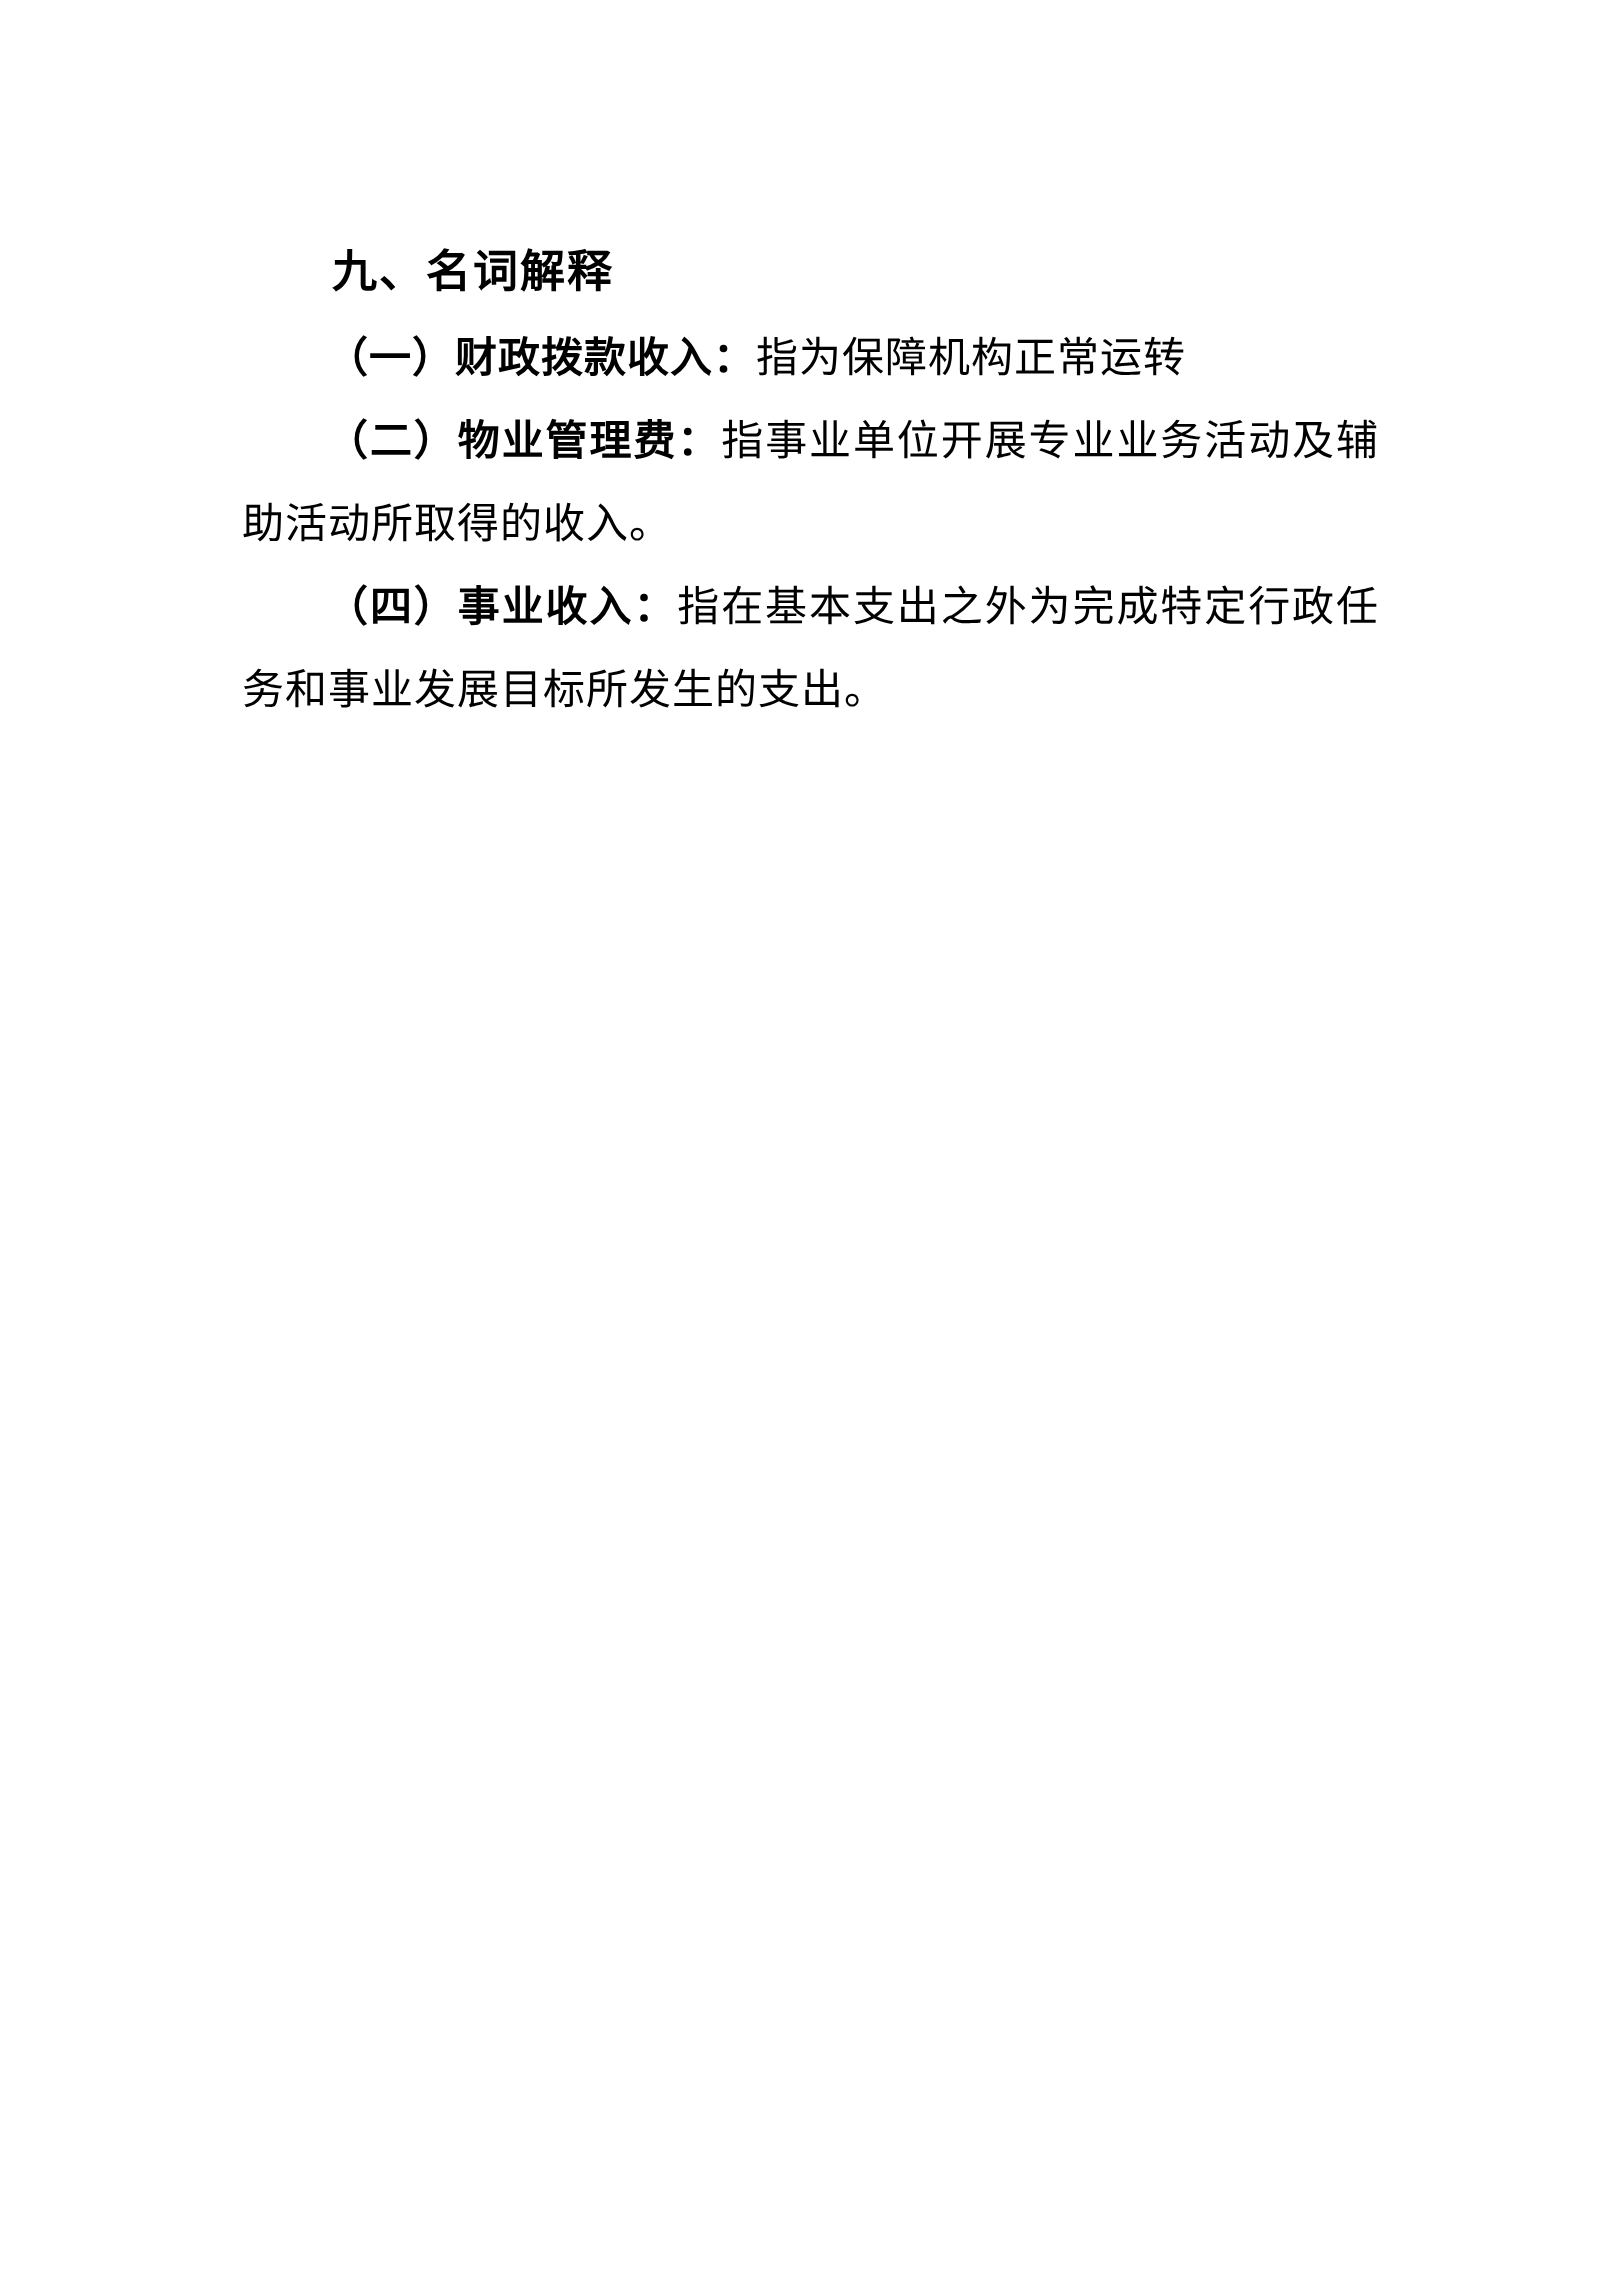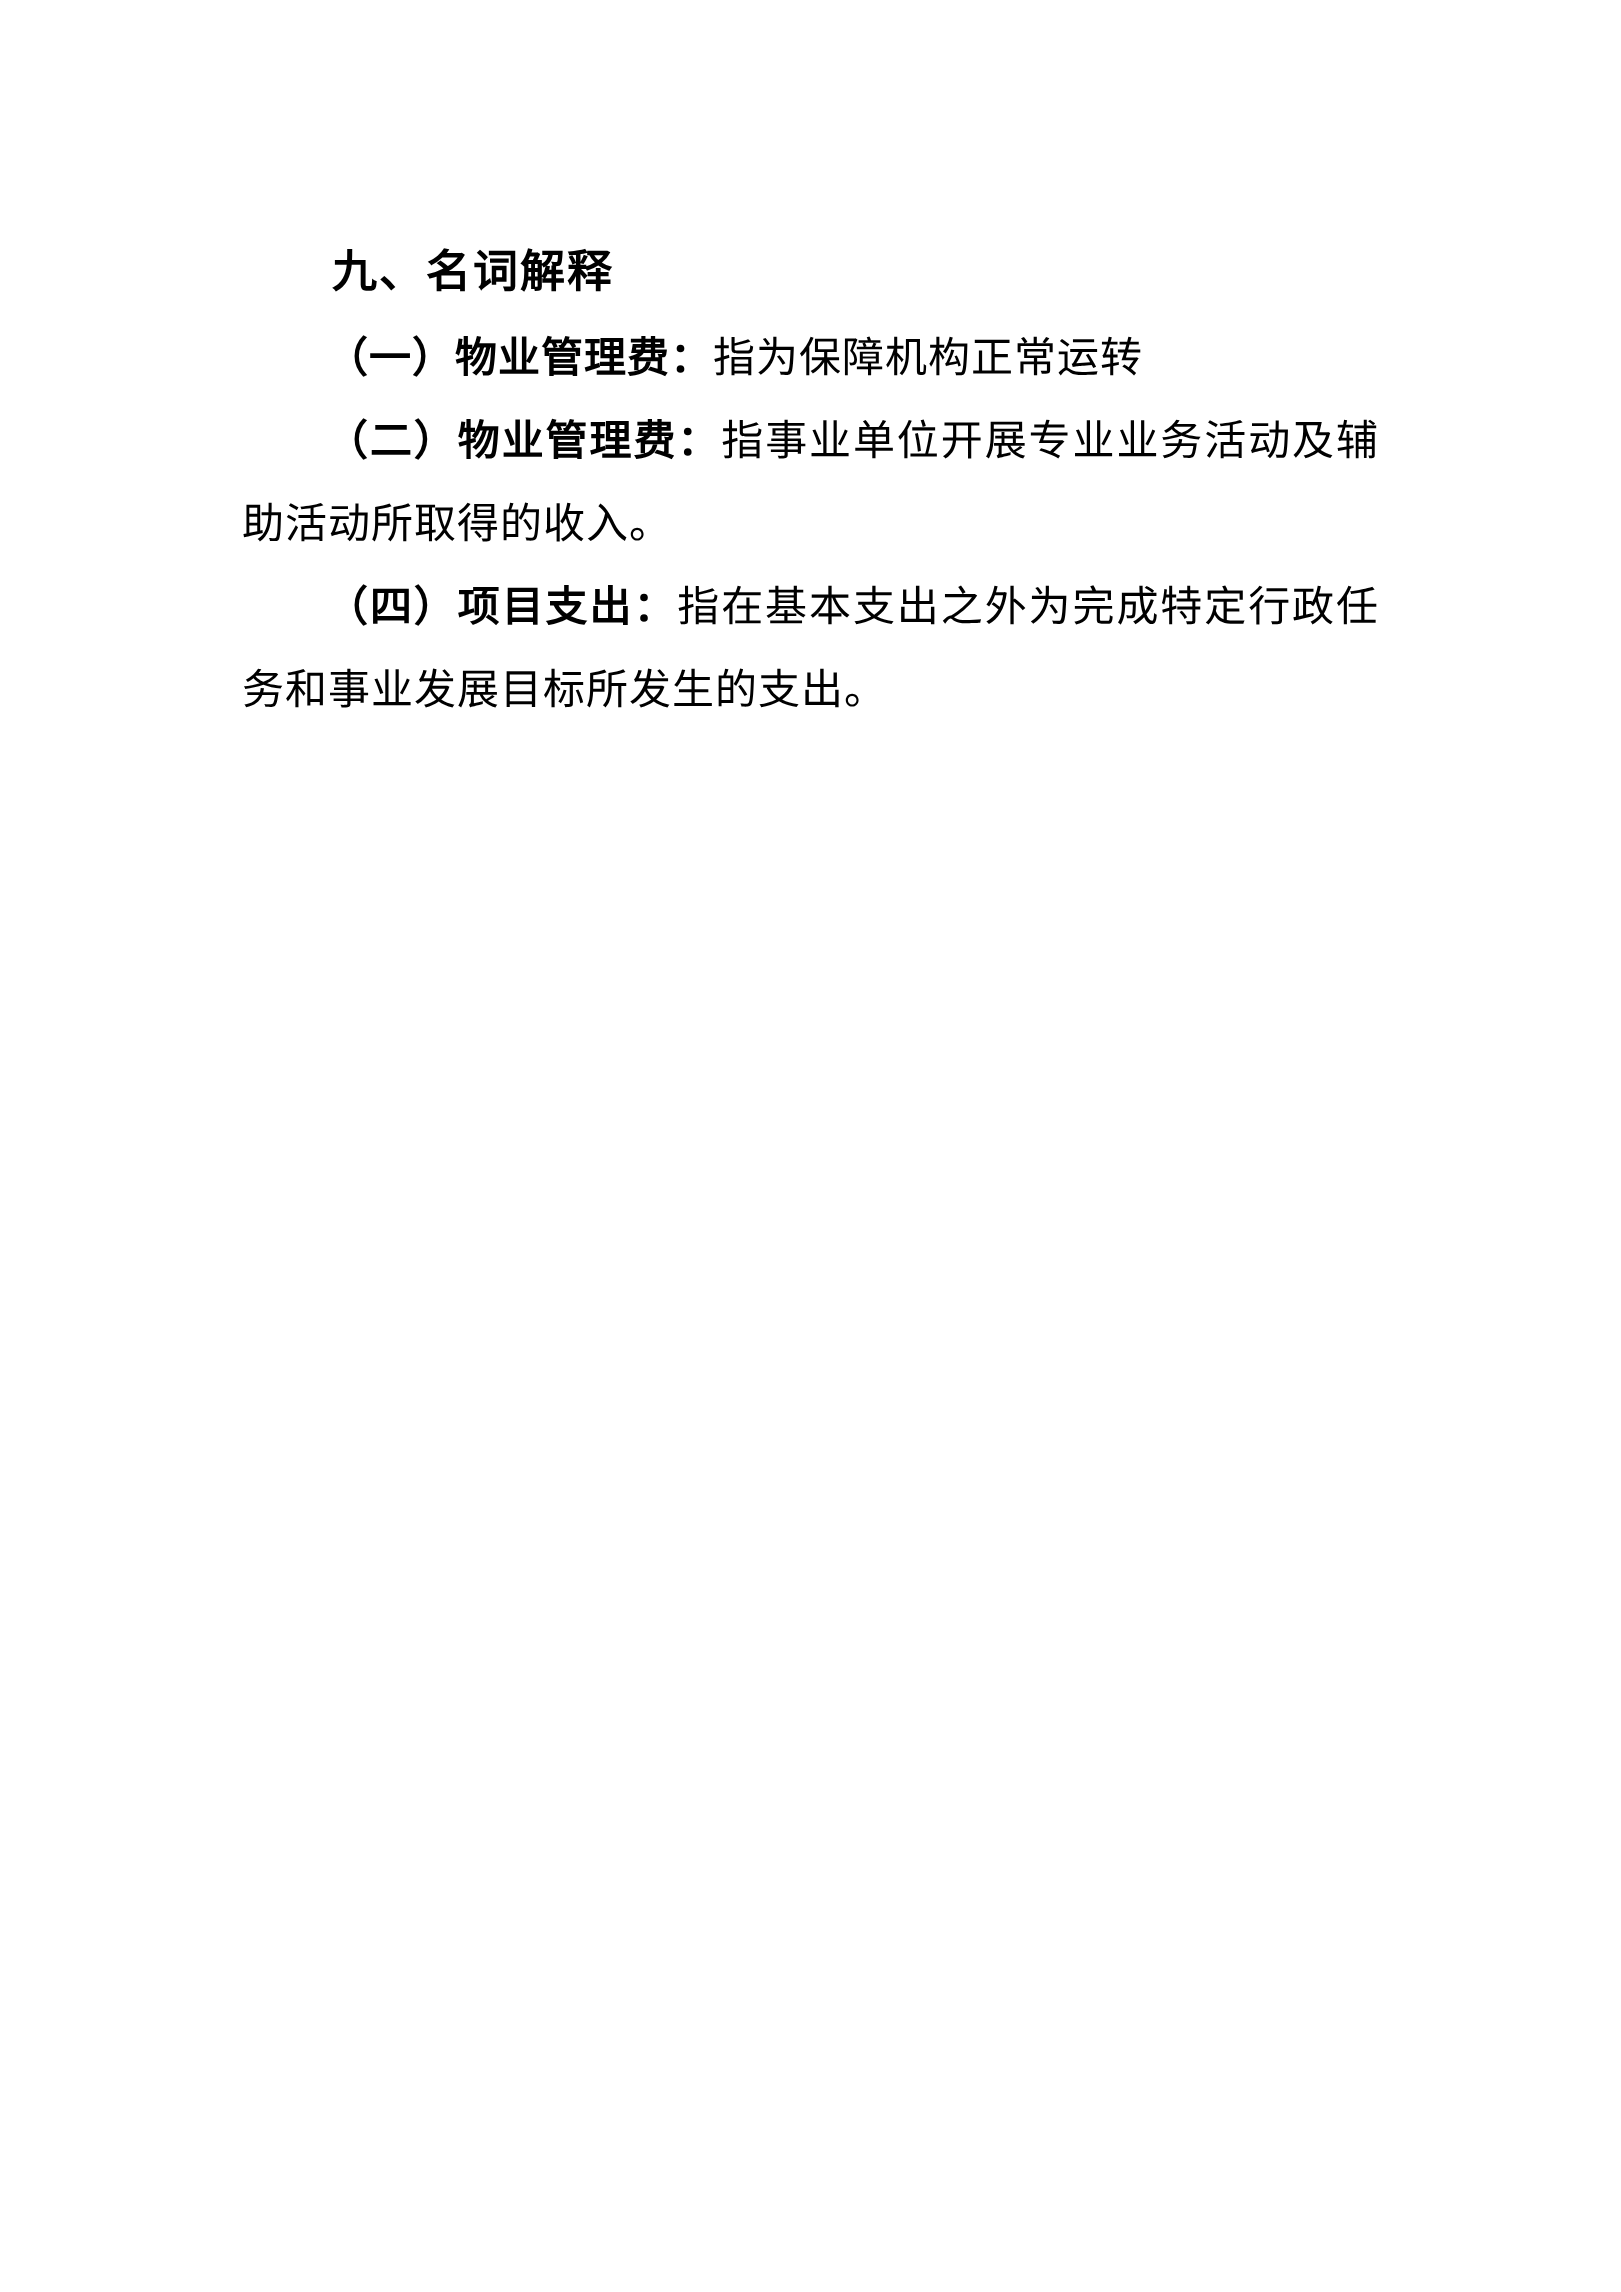--- a/index.html
+++ b/index.html
@@ -48,23 +48,23 @@
   }
 </style>
 </head>
 <body>
 
 <div class="page">
   <div class="content">
 
     <p class="heading">九、名词解释</p>
 
-    <p class="para"><span class="term">（一）物业管理费：</span><span class="definition">指为保障机构正常运转</span></p>
+    <p class="para"><span class="term">（一）财政拨款收入：</span><span class="definition">指为保障机构正常运转</span></p>
 
     <p class="para"><span class="term">（二）物业管理费：</span><span class="definition">指事业单位开展专业业务活动及辅助活动所取得的收入。</span></p>
 
 
-    <p class="para"><span class="term">（四）项目支出：</span><span class="definition">指在基本支出之外为完成特定行政任务和事业发展目标所发生的支出。</span></p>
+    <p class="para"><span class="term">（四）事业收入：</span><span class="definition">指在基本支出之外为完成特定行政任务和事业发展目标所发生的支出。</span></p>
 
 
   </div>
 </div>
 
 
 </body></html>

